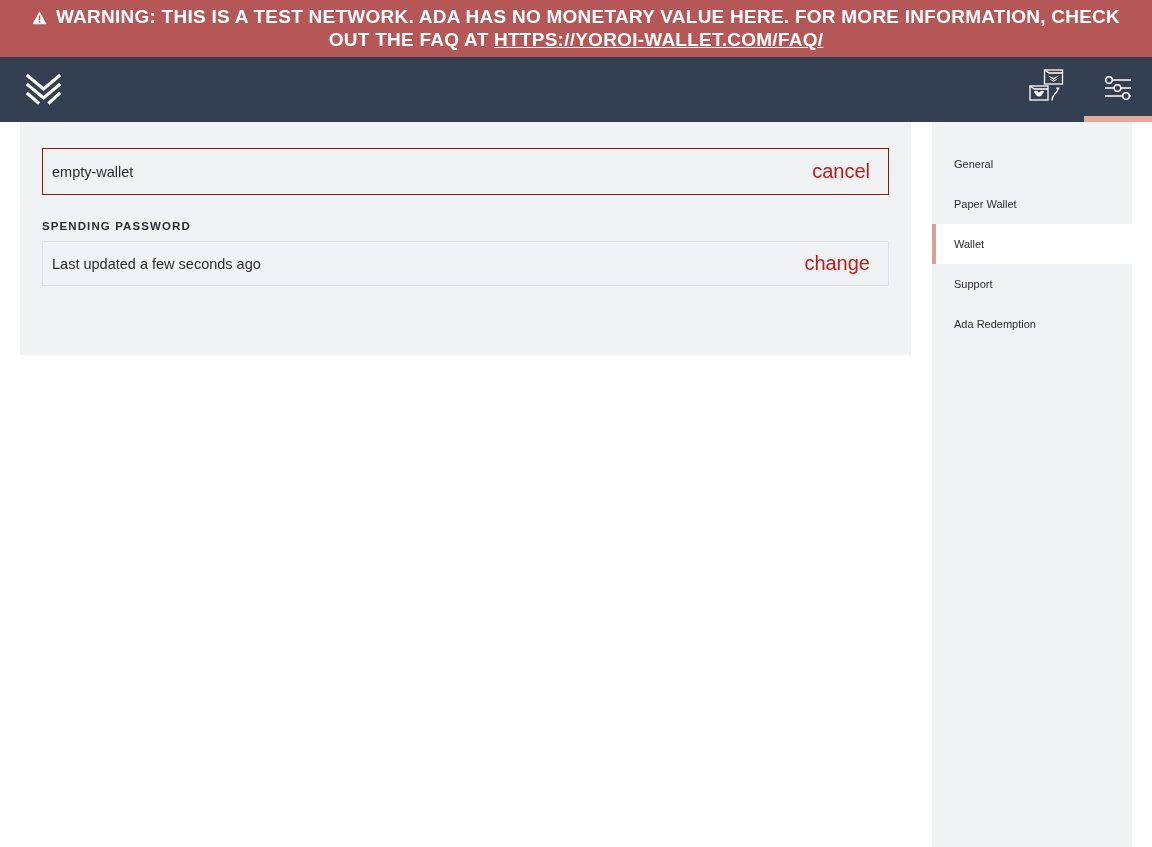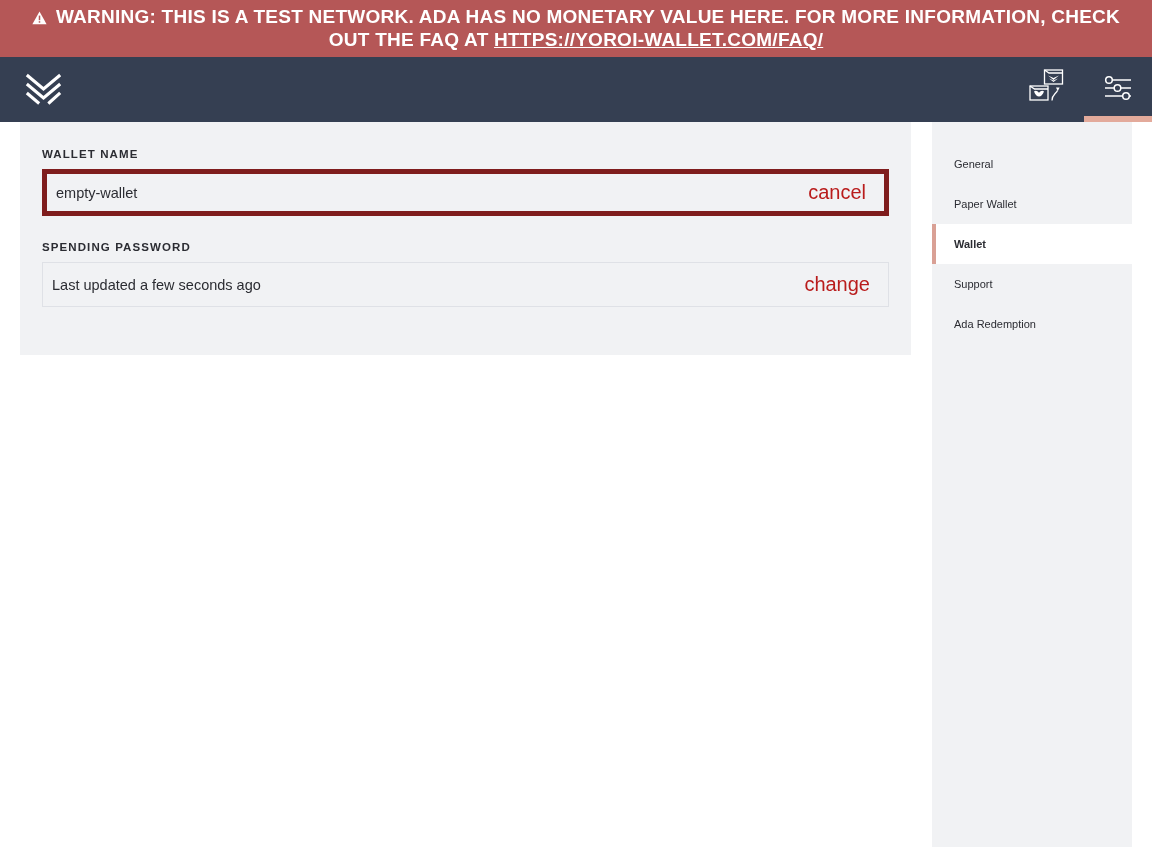--- a/index.html
+++ b/index.html
@@ -126,21 +126,21 @@
     color: #2b2c32;
     text-transform: uppercase;
     margin-bottom: 9px;
   }
 
   .input-row {
     position: relative;
     width: 847px;
     height: 47px;
     background: #f1f2f4;
-    border: 5px solid #7f1d1d;
+    border: 1px solid #7f1d1d;
     display: flex;
     align-items: center;
     padding: 0 18px 0 9px;
     margin-bottom: 25px;
   }
   .input-value {
     font-size: 14.5px;
     color: #2b2c32;
     flex: 1;
     font-family: "Liberation Sans", sans-serif;
@@ -188,21 +188,21 @@
     height: 40px;
     display: flex;
     align-items: center;
     padding-left: 22px;
     font-size: 11px;
     color: #2b2c32;
     cursor: pointer;
   }
   .menu-item.active {
     background: #ffffff;
-    font-weight: bold;
+    font-weight: normal;
   }
   .menu-item.active::before {
     content: "";
     position: absolute;
     left: 0;
     top: 0;
     width: 4px;
     height: 100%;
     background: #d9a095;
   }
@@ -270,21 +270,20 @@
         </svg>
       </span>
     </div>
   </div>
 </div>
 
 <div class="page">
 
   <div class="content-panel">
 
-    <div class="field-label">WALLET NAME</div>
 
     <div class="input-row">
       <input class="input-value" type="text" value="empty-wallet" style="">
       <span class="row-action">cancel</span>
     </div>
 
     <div class="field-label">SPENDING PASSWORD</div>
 
     <div class="readonly-row">
       <span class="readonly-text">Last updated a few seconds ago</span>

